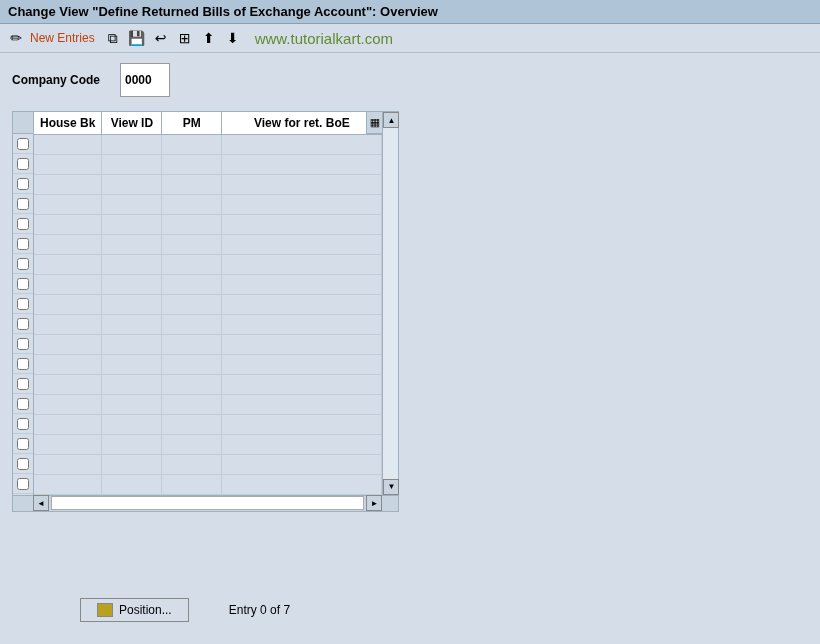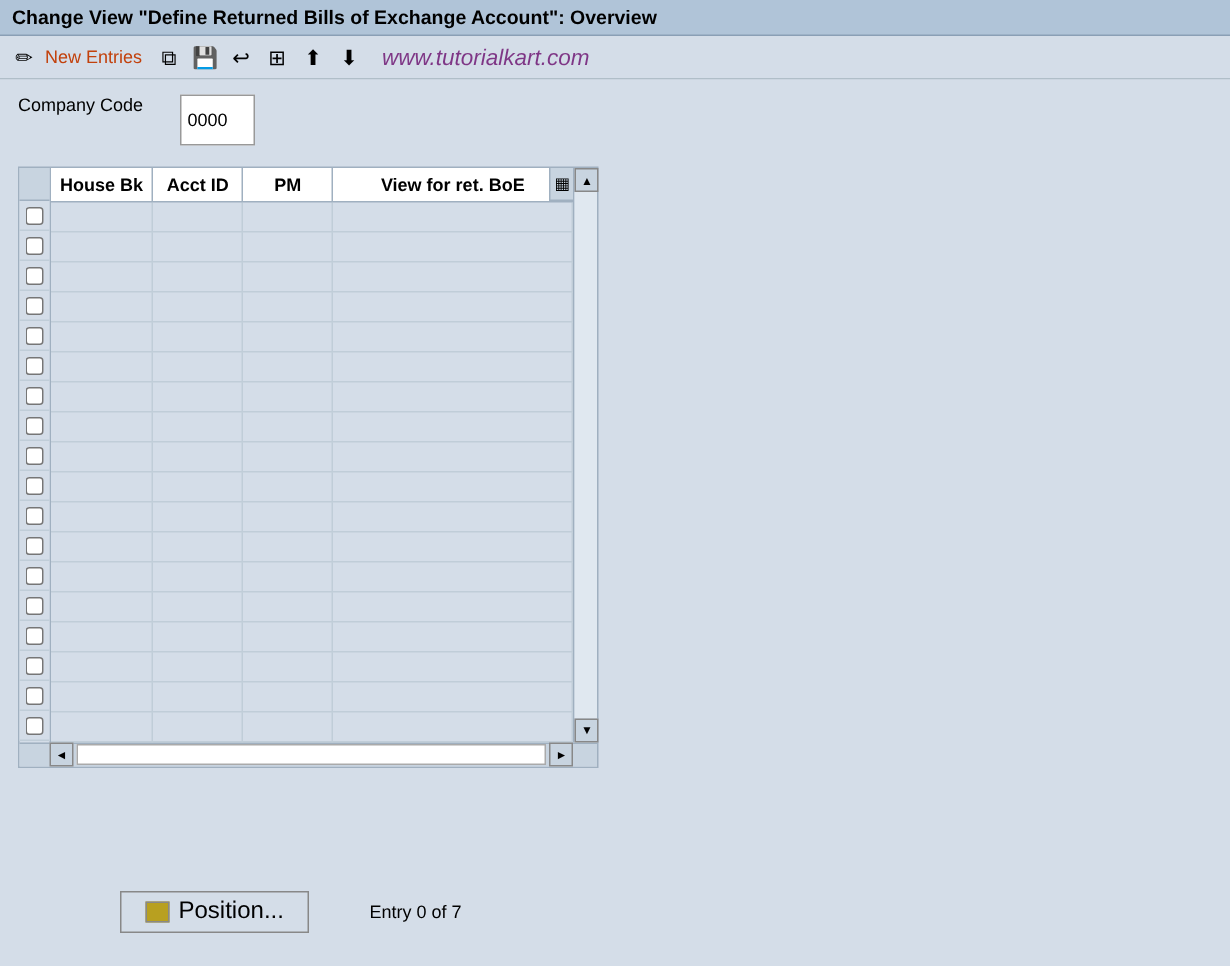--- a/index.html
+++ b/index.html
@@ -40,38 +40,38 @@
       cursor: pointer;
       font-size: 14px;
     }
     .toolbar-label {
       font-size: 12px;
       color: #c2410c;
       margin-right: 4px;
     }
     .toolbar-watermark {
       font-size: 15px;
-      color: #701a75;
-      font-style: italic;
+      color: #4d7c0f;
       margin-left: 8px;
       opacity: 0.85;
     }
 
     
     .main-content {
       padding: 10px 12px;
       background: #d4dde8;
     }
 
     
     .company-code-row {
       display: flex;
-      align-items: flex-start;
+      align-items: center;
       gap: 8px;
       margin-bottom: 14px;
+      font-weight: bold;
     }
     .company-code-label {
       font-size: 12px;
       color: #000;
       width: 100px;
     }
     .company-code-value {
       border: 1px solid #999;
       background: #fff;
       padding: 16px 4px;
@@ -298,21 +298,21 @@
             </div>
           <div class="row-selector">
               <input type="checkbox" style="">
             </div>
         </div>
 
         <table class="data-table">
           <thead>
             <tr>
               <th>House Bk</th>
-              <th>Acct ID</th>
+              <th>View ID</th>
               <th>PM</th>
               <th style="min-width:160px;">View for ret. BoE</th>
             </tr>
           </thead>
           <tbody>
             <tr>
                 <td></td>
                 <td></td>
                 <td></td>
                 <td class="acct-col"></td>
@@ -438,18 +438,18 @@
         <div class="hscroll-btn">◄</div>
         <div class="hscroll-track"></div>
         <div class="hscroll-btn">►</div>
         <div style="width:16px;"></div>
       </div>
     </div>
   </div>
 </div>
 
 <div style="position:absolute; bottom:22px; left:0; right:0; display:flex; align-items:center; padding:0 80px; gap:40px;">
-  <button class="position-btn" style="display:flex;align-items:center;gap:6px;border:1px solid #888;background:#d4dde8;padding:4px 16px;cursor:pointer;font-size:16px;">
+  <button class="position-btn" style="display:flex;align-items:center;gap:6px;border:1px solid #888;background:#d4dde8;padding:4px 16px;cursor:pointer;font-size:12px;">
     <span style="width:16px;height:14px;background:#b8a020;display:inline-block;border:1px solid #888;"></span>
     <span>Position...</span>
   </button>
   <span style="font-size:12px;">Entry 0 of 7</span>
 </div>
 
 </body></html>

